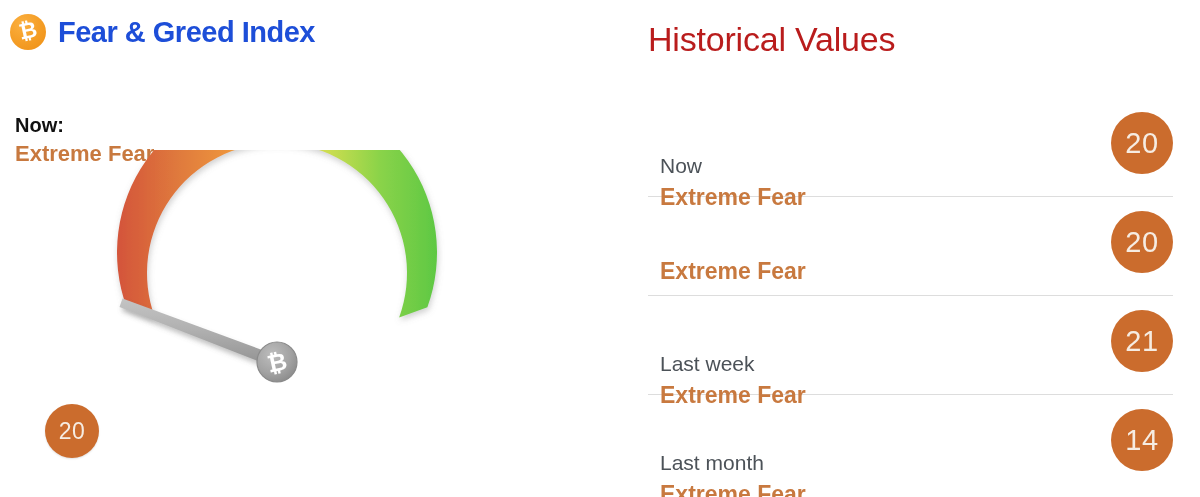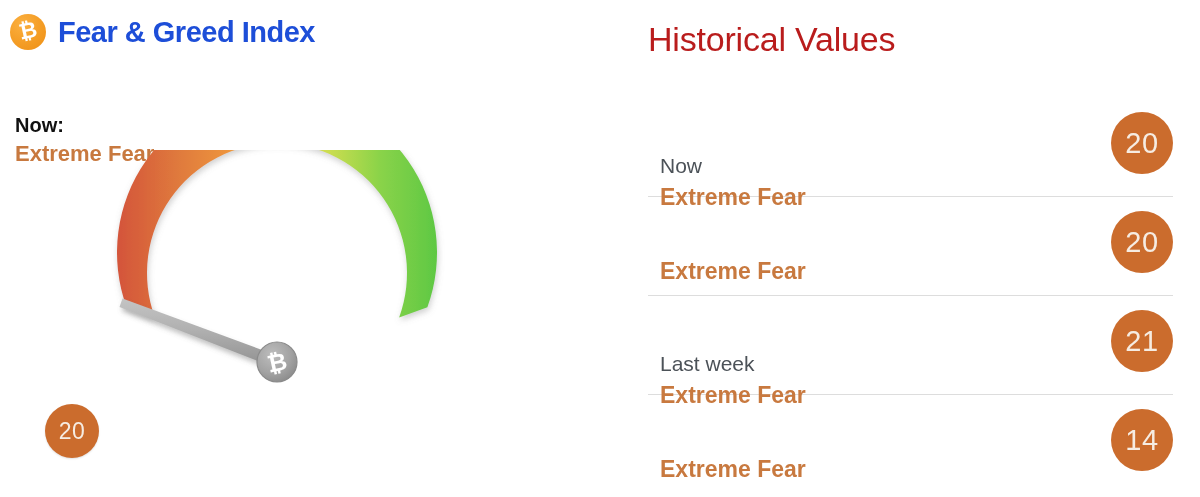--- a/index.html
+++ b/index.html
@@ -277,20 +277,21 @@
           <div class="hist-period">Last week</div>
           <div class="hist-class">Extreme Fear</div>
         </div>
         <div class="hist-badge">
           <span class="num">21</span>
         </div>
       </div>
 
       <div class="hist-row">
         <div class="hist-texts">
+          <div class="hist-period">Last month</div>
           <div class="hist-class">Extreme Fear</div>
         </div>
         <div class="hist-badge">
           <span class="num">14</span>
         </div>
       </div>
 
     </div>
   </div>
 

